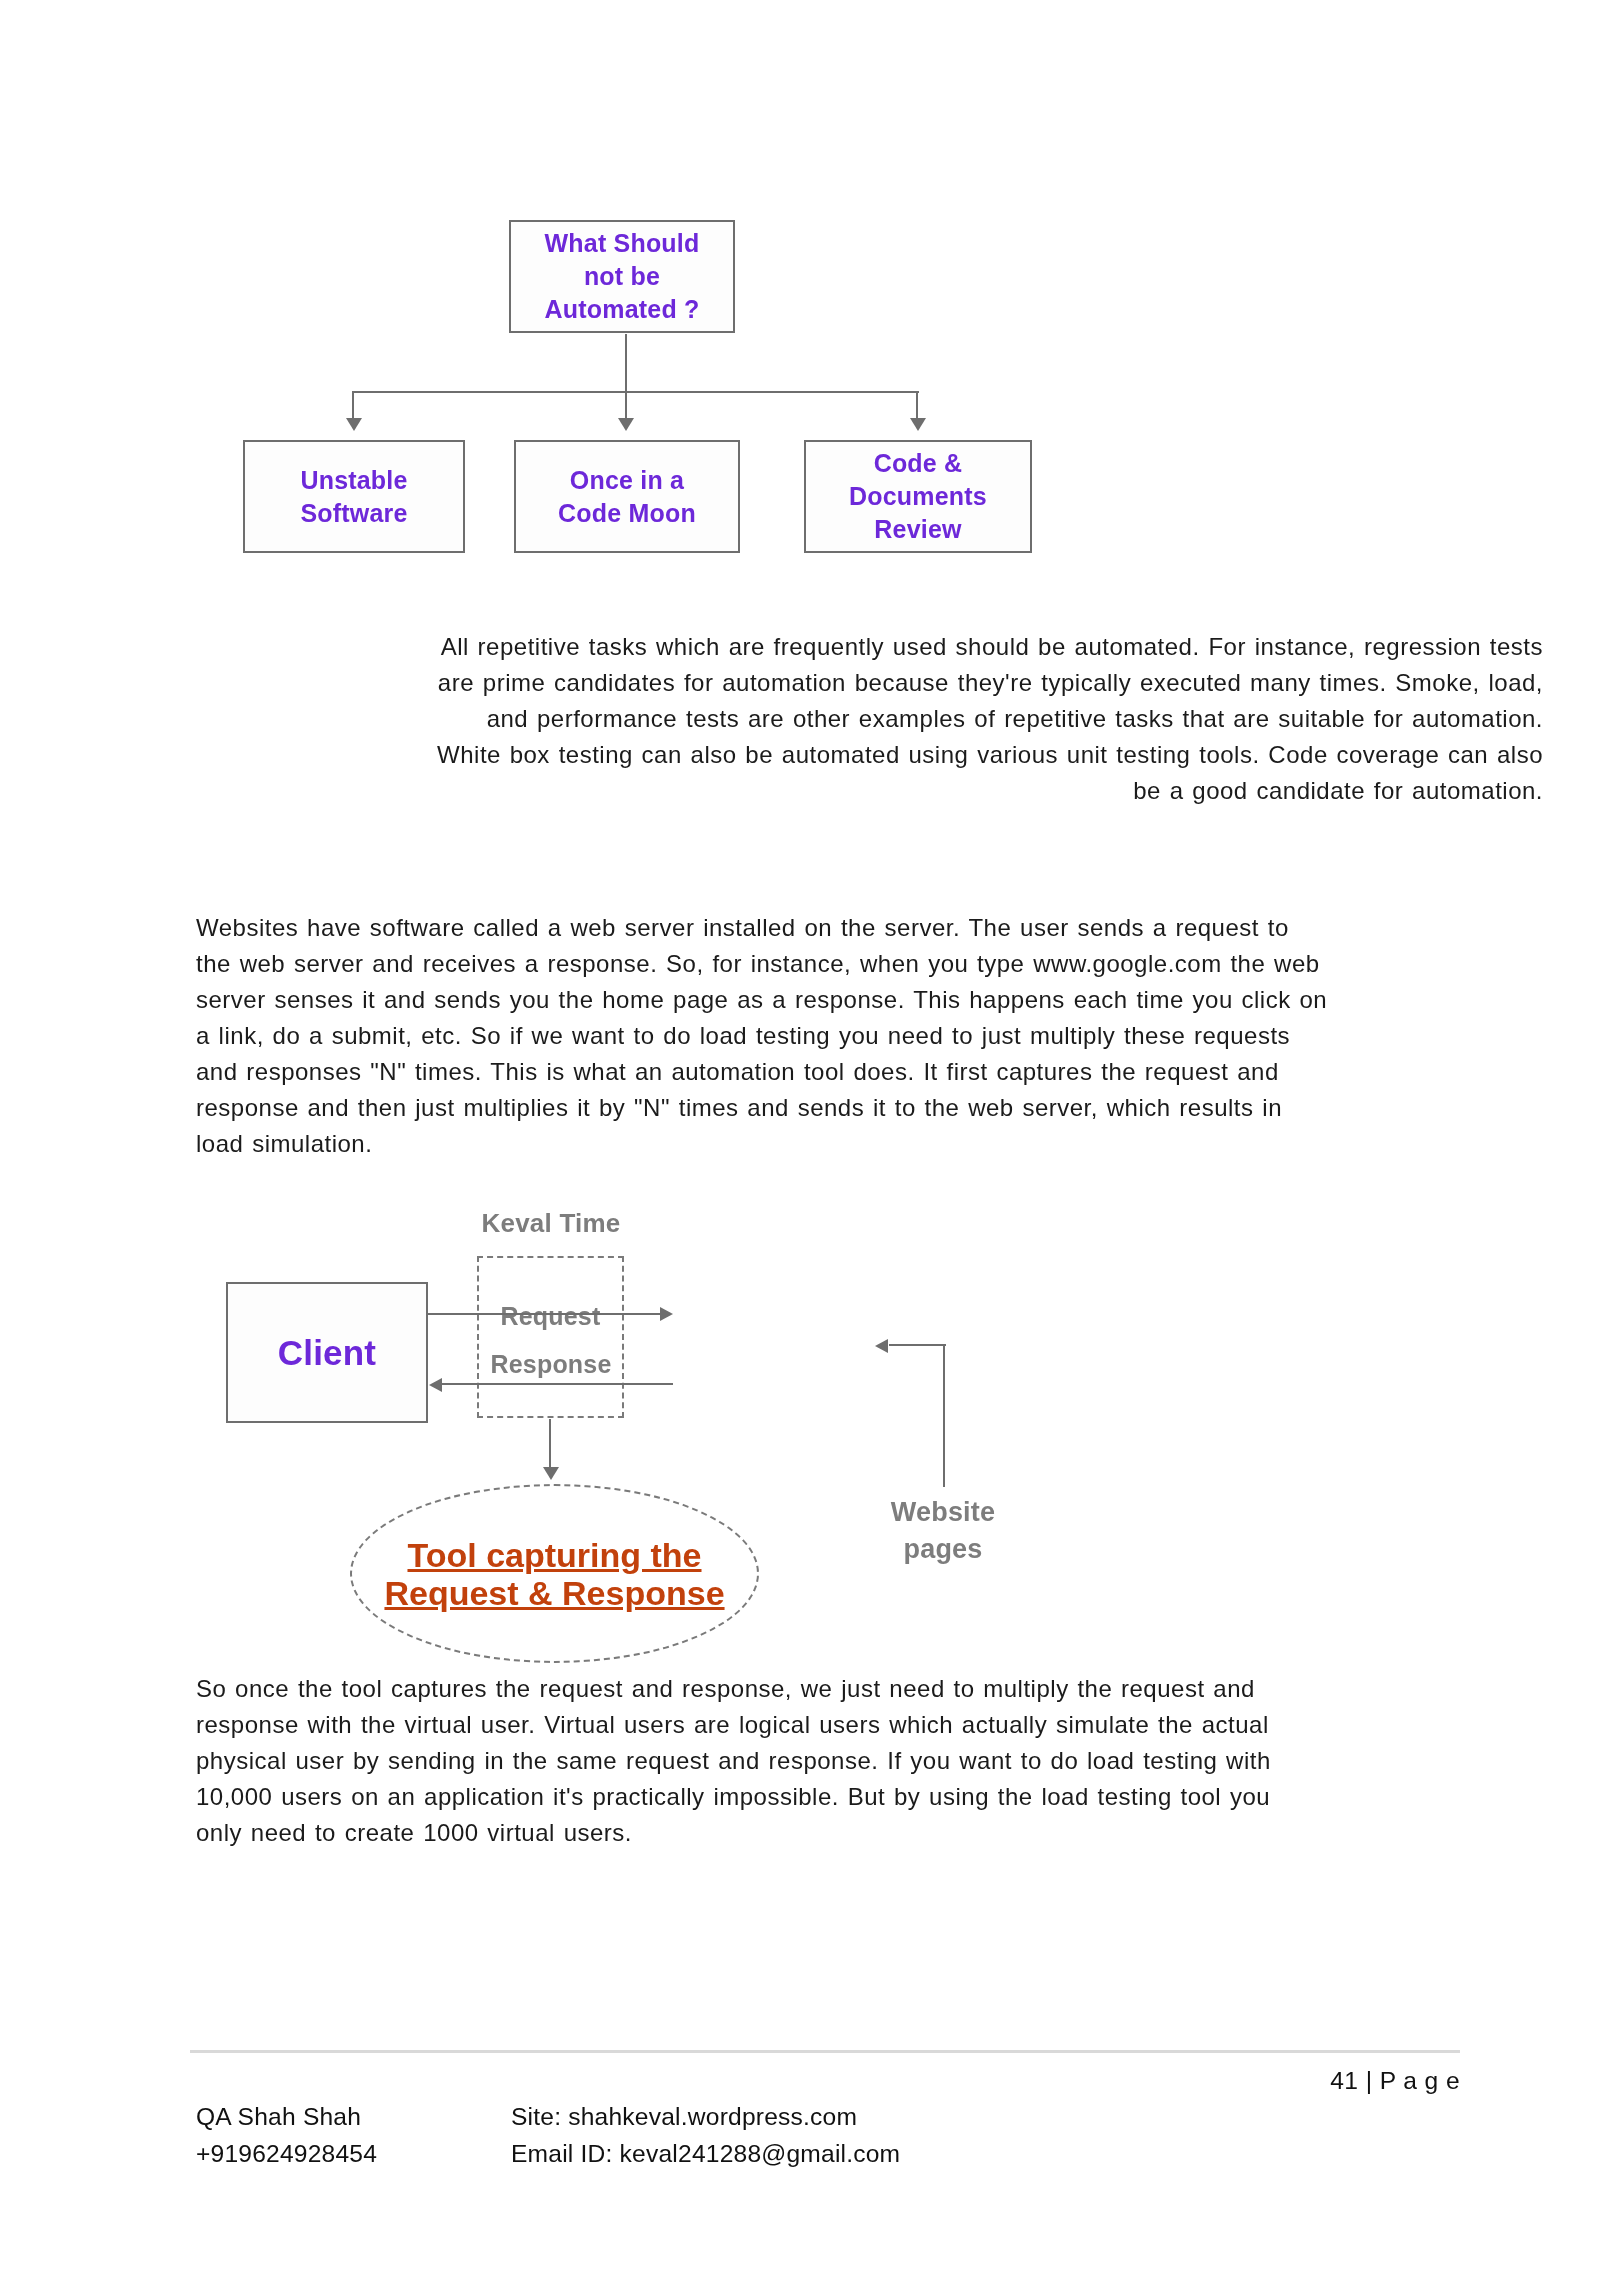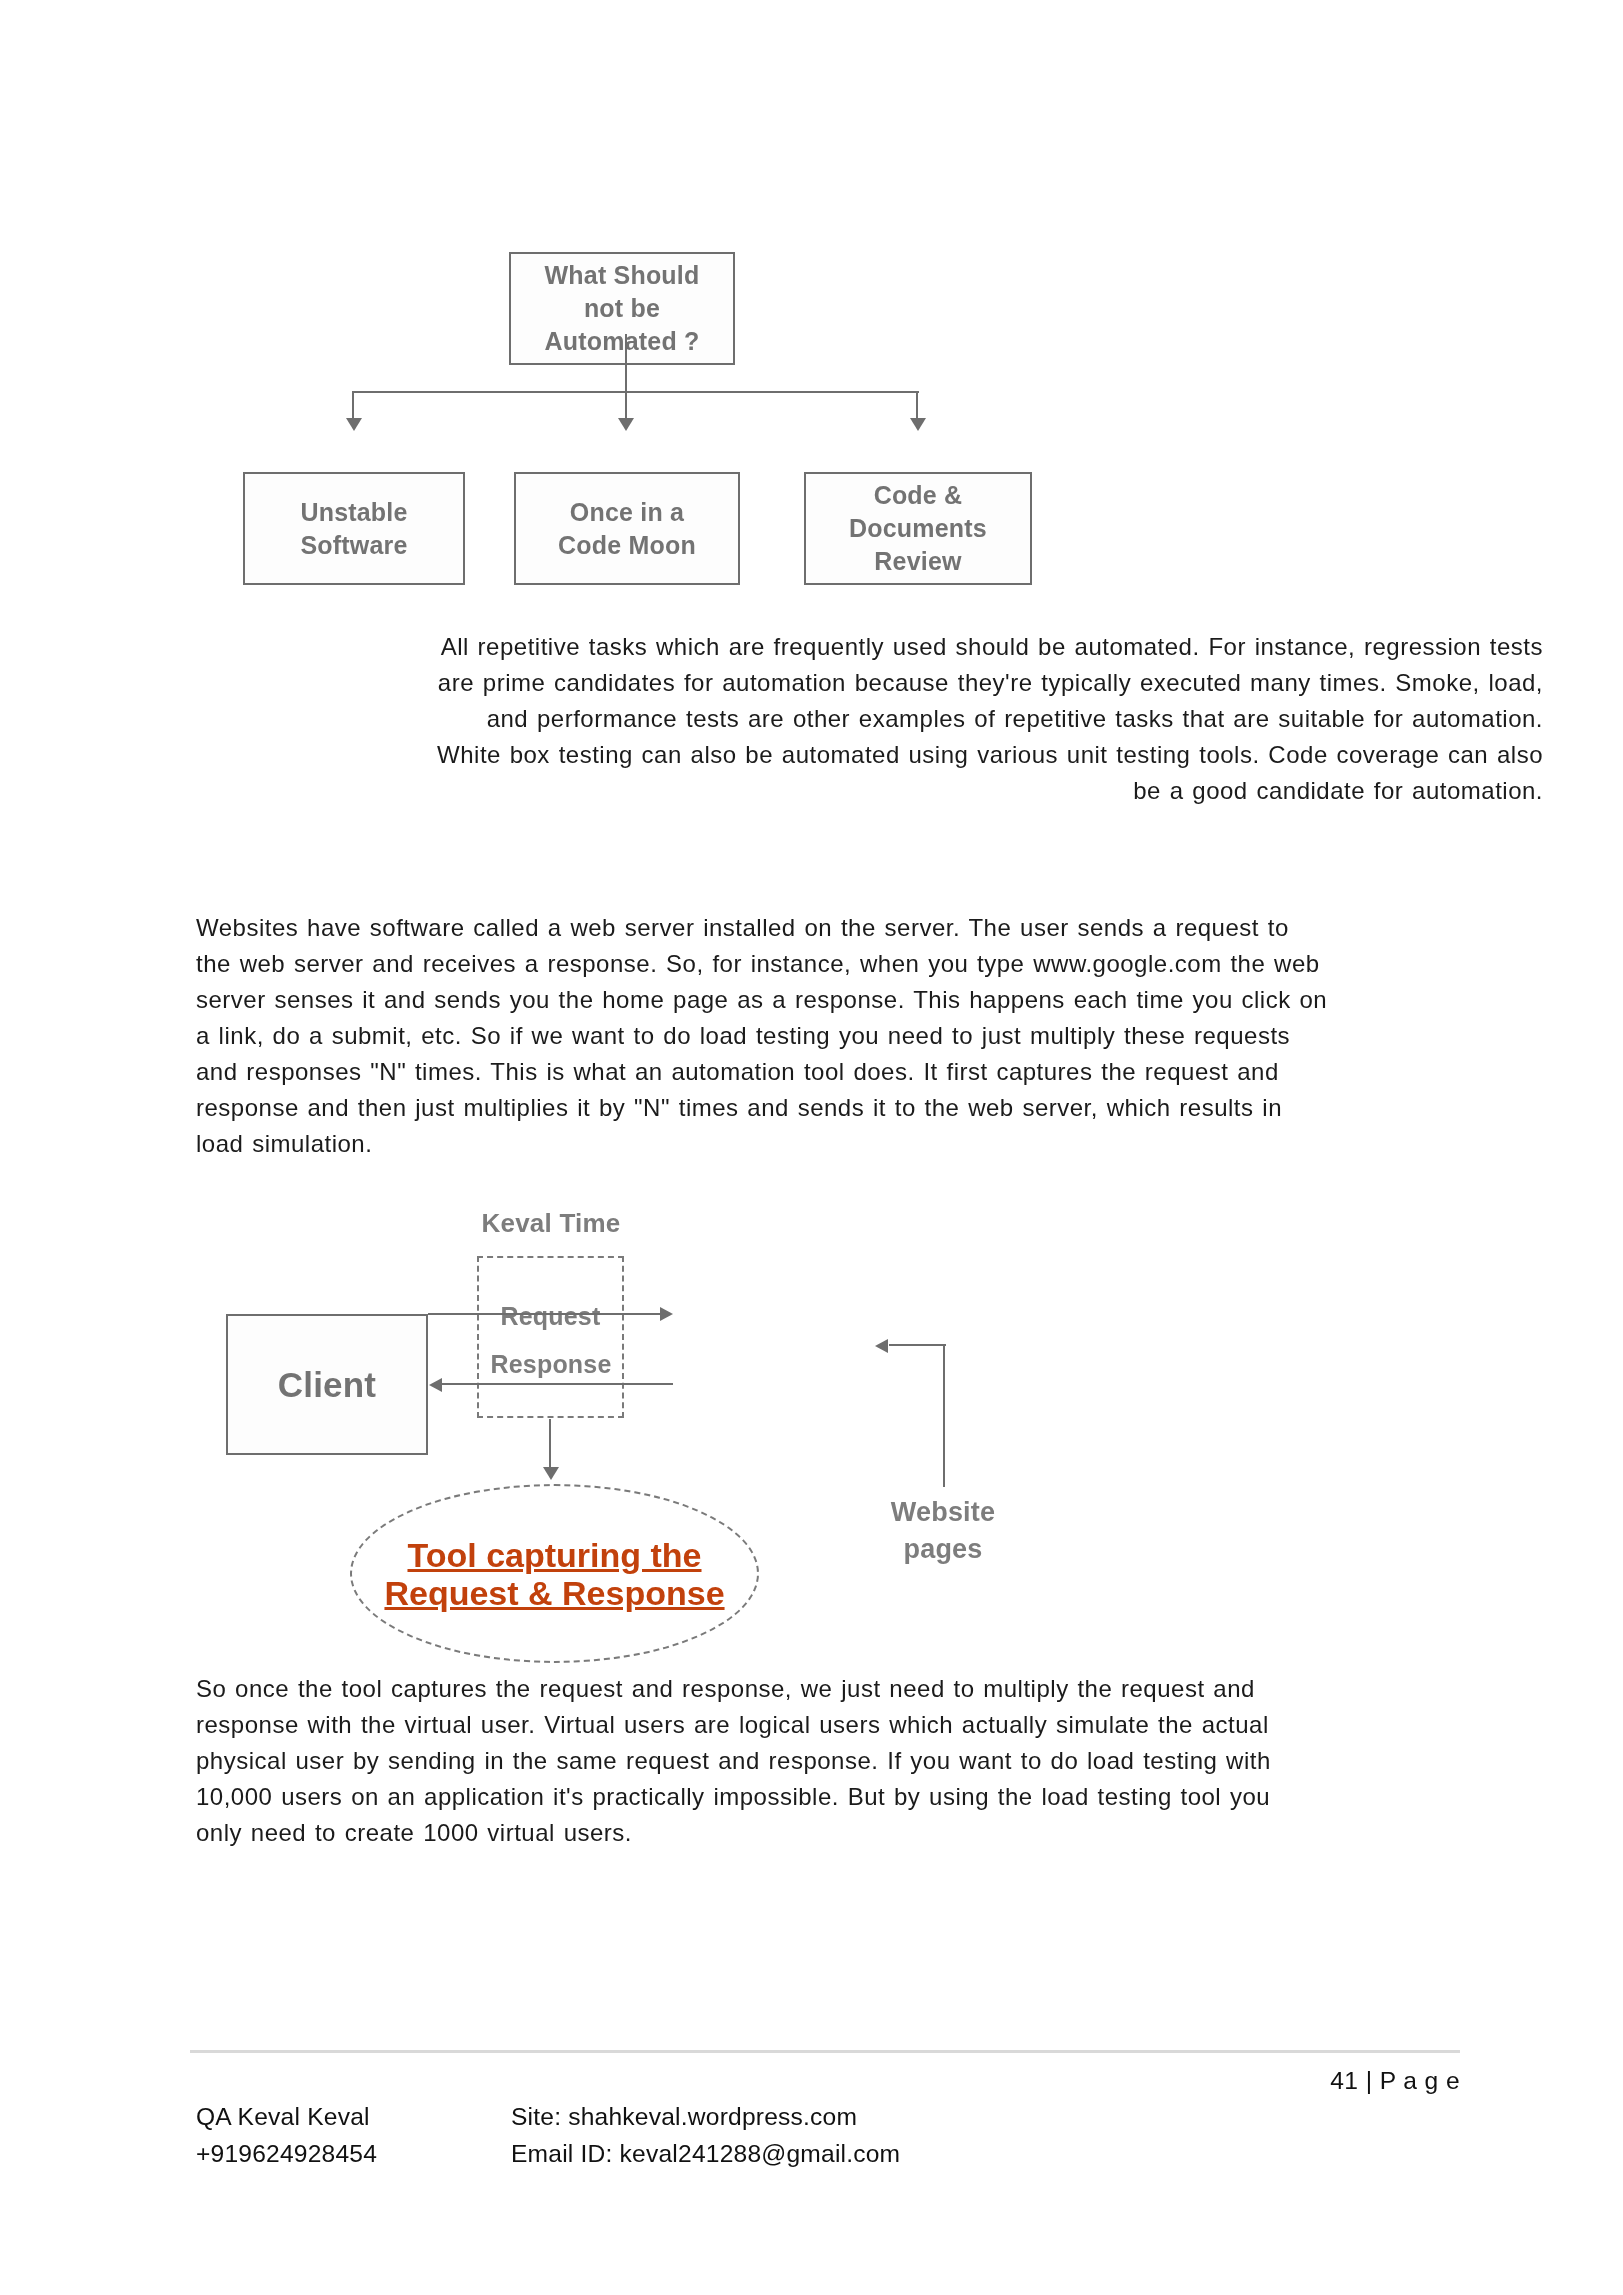--- a/index.html
+++ b/index.html
@@ -14,22 +14,22 @@
     letter-spacing:0.5px;word-spacing:1.6px;white-space:pre-line;
   }
   .heading{
     position:absolute;left:196px;width:1347px;
     font-size:24.6px;font-weight:bold;color:#111111;letter-spacing:0.5px;word-spacing:2.4px;
   }
   
   .fc-box{
     position:absolute;border:2.4px solid #6e6e6e;background:#fdfdfd;
     display:flex;align-items:center;justify-content:center;text-align:center;
-    color:#737373;font-weight:bold;font-size:25px;line-height:33px;white-space:pre-line;
-    box-sizing:border-box;letter-spacing:0.2px;margin-top:32px;
+    color:#6d28d9;font-weight:bold;font-size:25px;line-height:33px;white-space:pre-line;
+    box-sizing:border-box;letter-spacing:0.2px;
   }
   .fc-line{position:absolute;background:#6e6e6e;}
   .arrow-down{position:absolute;width:0;height:0;border-left:8px solid transparent;border-right:8px solid transparent;border-top:13.5px solid #6e6e6e;}
   .arrow-left{position:absolute;width:0;height:0;border-top:7.1px solid transparent;border-bottom:7.1px solid transparent;border-right:13.5px solid #6e6e6e;}
   .arrow-right{position:absolute;width:0;height:0;border-top:7.1px solid transparent;border-bottom:7.1px solid transparent;border-left:13.5px solid #6e6e6e;}
   
   .fc-root{left:509px;top:220px;width:226px;height:113px;}
   .fc-v1{left:625px;top:334px;width:2.4px;height:59px;}
   .fc-h1{left:352px;top:391px;width:567px;height:2.4px;}
   .fc-stub1{left:352px;top:391px;width:2.4px;height:28px;}
@@ -153,19 +153,19 @@
 Request &amp; Response</div>
 
   <div class="body-text p3">So once the tool captures the request and response, we just need to multiply the request and
 response with the virtual user. Virtual users are logical users which actually simulate the actual
 physical user by sending in the same request and response. If you want to do load testing with
 10,000 users on an application it's practically impossible. But by using the load testing tool you
 only need to create 1000 virtual users.</div>
 
   <div class="footer-divider"></div>
   <div class="footer-pagenum">41 | P a g e</div>
-  <div class="footer-item f-name">QA Keval Keval</div>
+  <div class="footer-item f-name">QA Shah Shah</div>
   <div class="footer-item f-phone">+919624928454</div>
   <div class="footer-item f-site">Site: shahkeval.wordpress.com</div>
   <div class="footer-item f-email">Email ID: keval241288@gmail.com</div>
 
 </div>
 
 
 </body></html>

